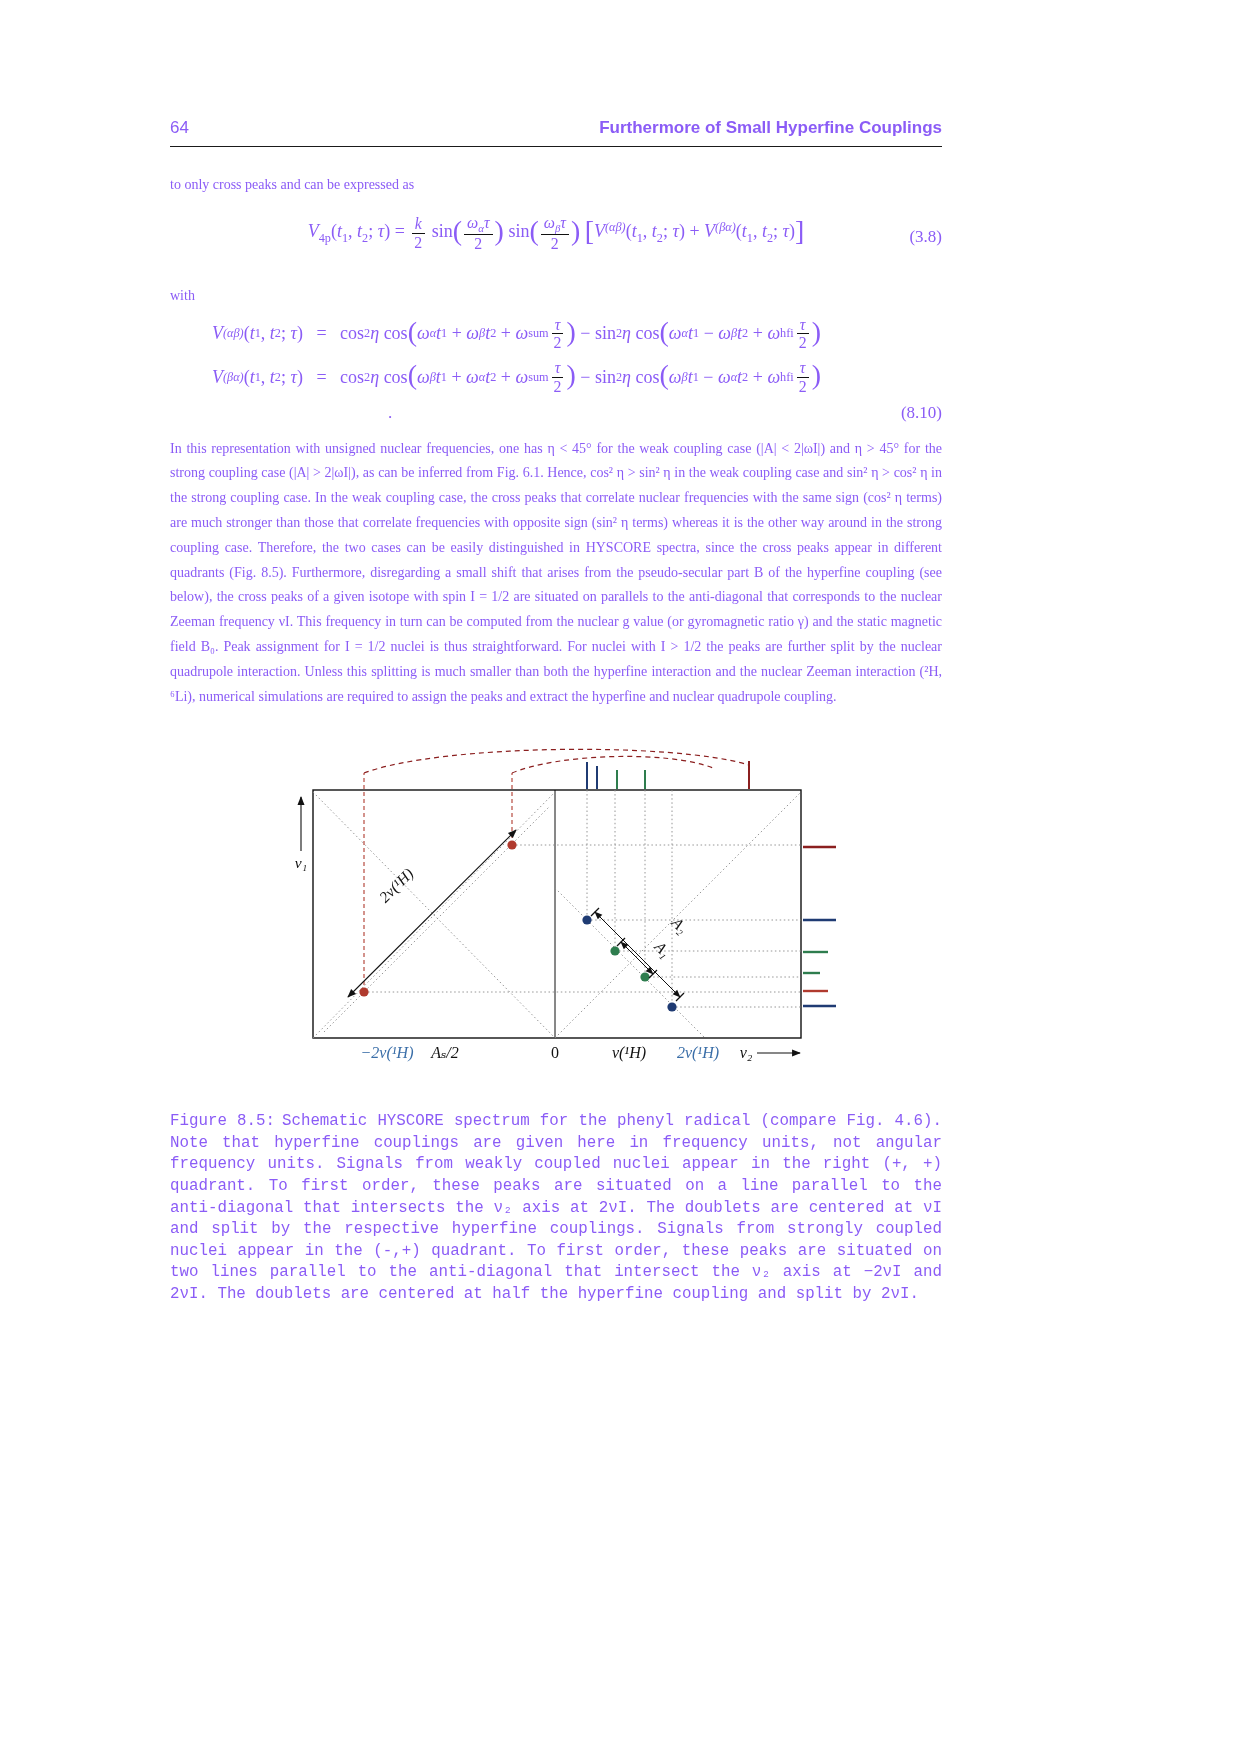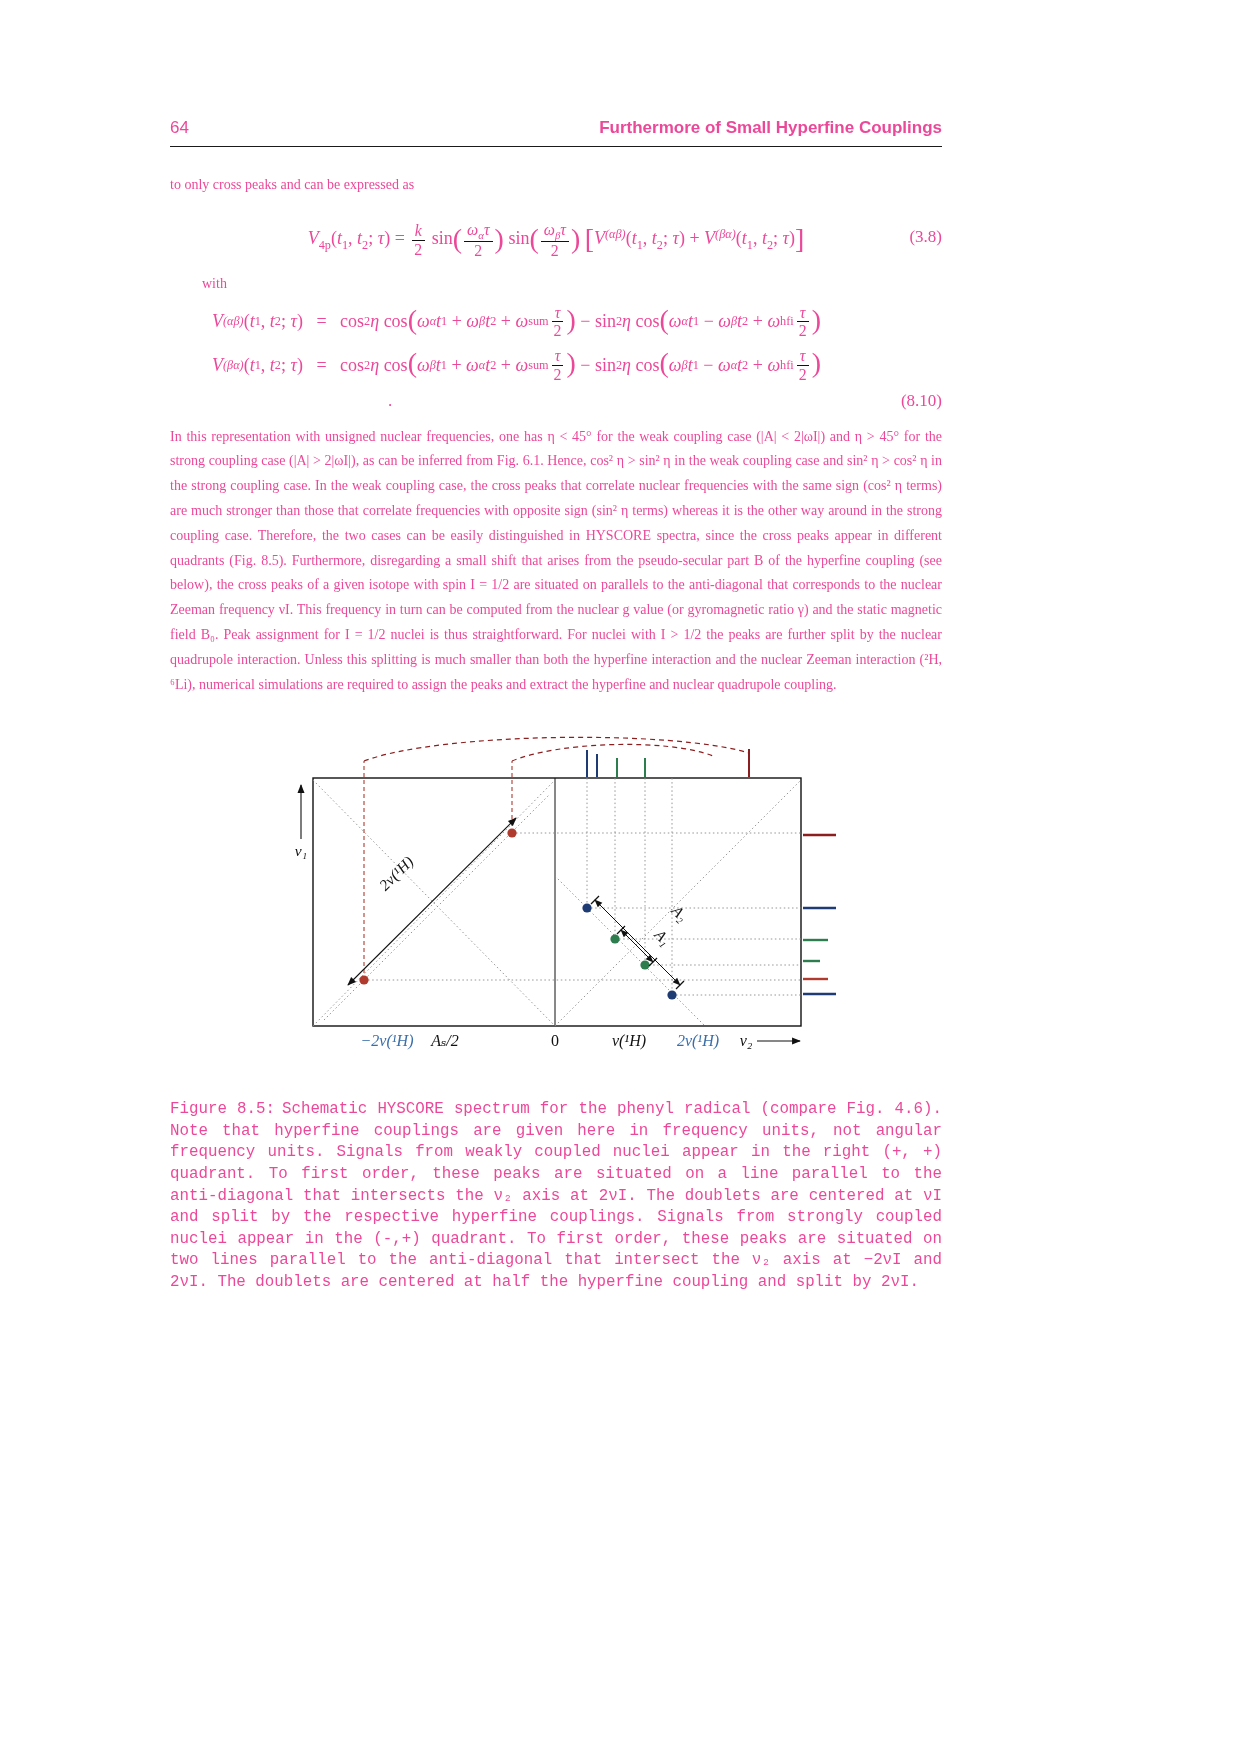--- a/index.html
+++ b/index.html
@@ -1,33 +1,33 @@
 <!DOCTYPE html>
 <html style="--darkred: #8b1f1f; --red: #b03a2e; --navy: #1f3b73; --green: #2e7d4e; --axisblue: #3a6ea8; --ink: #111111;"><head>
 <meta charset="utf-8">
 <style>
   html,body{margin:0;padding:0;background:#e8e8e8;}
   .page{position:relative;width:1241px;height:1754px;background:#ffffff;overflow:hidden;
-        font-family:"Liberation Serif","DejaVu Serif",serif;color:#ec4899;}
+        font-family:"Liberation Serif","DejaVu Serif",serif;color:#8b5cf6;}
   .content{position:absolute;left:170px;top:118px;width:772px;}
 
   .header{display:flex;justify-content:space-between;align-items:baseline;
           padding-bottom:8px;border-bottom:1.6px solid #1a1a1a;}
   .pagenum{font:17px "Liberation Sans","DejaVu Sans",sans-serif;}
   .runtitle{font:bold 17px "Liberation Sans","DejaVu Sans",sans-serif;}
 
   .body-text{font-size:14px;line-height:24.8px;text-align:justify;margin:0;}
   .intro{margin-top:26px;}
-  .with-line{margin-top:6px;margin-left:32px;}
+  .with-line{margin-top:6px;}
   .para1{margin-top:8px;}
   .para-indent{text-indent:32px;margin-top:26px;}
 
   
-  .eq-row{position:relative;margin:16px 0 12px;display:flex;justify-content:center;
-          align-items:flex-end;min-height:46px;font-size:18px;}
+  .eq-row{position:relative;margin:16px 0 24px;display:flex;justify-content:center;
+          align-items:flex-start;min-height:46px;font-size:18px;}
   .eq-number{position:absolute;right:0;top:50%;transform:translateY(-50%);font-size:17px;}
   .eq-block{margin-top:6px;font-size:18px;}
   .eq-line{display:flex;justify-content:flex-start;align-items:center;padding-left:42px;
            margin:7px 0;flex-wrap:nowrap;white-space:nowrap;}
   .eq-dotrow{position:relative;height:26px;font-size:17px;}
   .eq-dot{position:absolute;left:218px;top:0;}
   .eq-number-inline{position:absolute;right:0;top:0;}
 
   .tk-n{white-space:pre;}
   .tk-i{font-style:italic;white-space:pre;}

